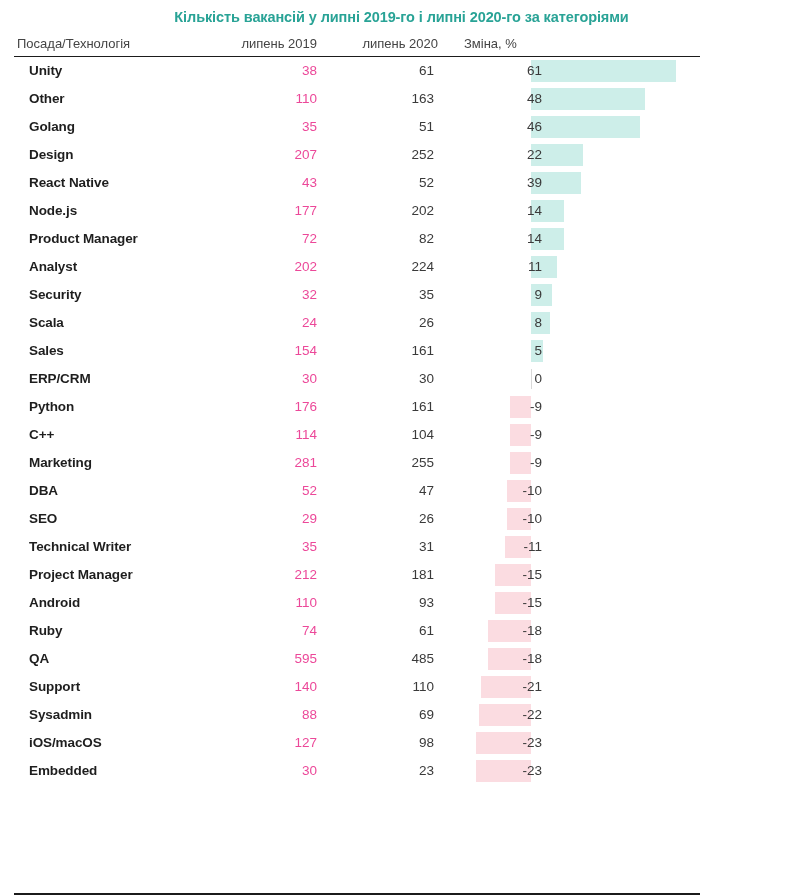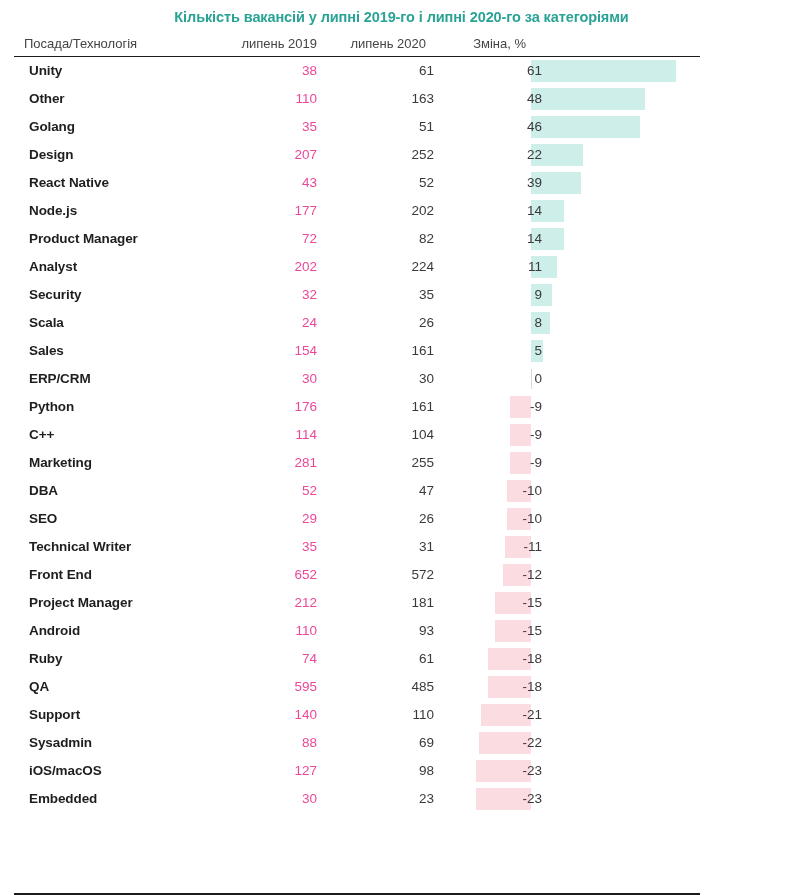--- a/index.html
+++ b/index.html
@@ -51,24 +51,24 @@
     width: 686px;
   }
   .head-cell {
     position: absolute;
     top: 3px;
     font-size: 13px;
     color: #444444;
     font-weight: normal;
     white-space: nowrap;
   }
-  .head-cell.c-label { left: 10px; text-align: right; }
+  .head-cell.c-label { left: 3px; text-align: right; }
   .head-cell.c-n1    { left: 203px; width: 100px; text-align: right; }
-  .head-cell.c-n2    { left: 312px; width: 100px; text-align: right; }
-  .head-cell.c-ch    { left: 426px; width: 86px; text-align: right; }
+  .head-cell.c-n2    { left: 324px; width: 100px; text-align: right; }
+  .head-cell.c-ch    { left: 450px; width: 86px; text-align: left; }
 
   .rows {
     position: relative;
     width: 775px;
   }
 
   .data-row {
     position: relative;
     height: 28px;
   }
@@ -317,29 +317,20 @@
           <div class="bar-layer">
             <div class="bar neg" style="left: 490.93px; width: 26.07px;"></div>
           </div>
           <div class="cell c-label">Technical Writer</div>
           <div class="cell c-n1">35</div>
           <div class="cell c-n2">31</div>
           <div class="cell c-ch">-11</div>
         </div>
         <div class="data-row">
           <div class="bar-layer">
-            <div class="bar neg" style="left: 488.56px; width: 28.44px;"></div>
-          </div>
-          <div class="cell c-label">Front End</div>
-          <div class="cell c-n1">652</div>
-          <div class="cell c-n2">572</div>
-          <div class="cell c-ch">-12</div>
-        </div>
-        <div class="data-row">
-          <div class="bar-layer">
             <div class="bar neg" style="left: 481.45px; width: 35.55px;"></div>
           </div>
           <div class="cell c-label">Project Manager</div>
           <div class="cell c-n1">212</div>
           <div class="cell c-n2">181</div>
           <div class="cell c-ch">-15</div>
         </div>
         <div class="data-row">
           <div class="bar-layer">
             <div class="bar neg" style="left: 481.45px; width: 35.55px;"></div>

